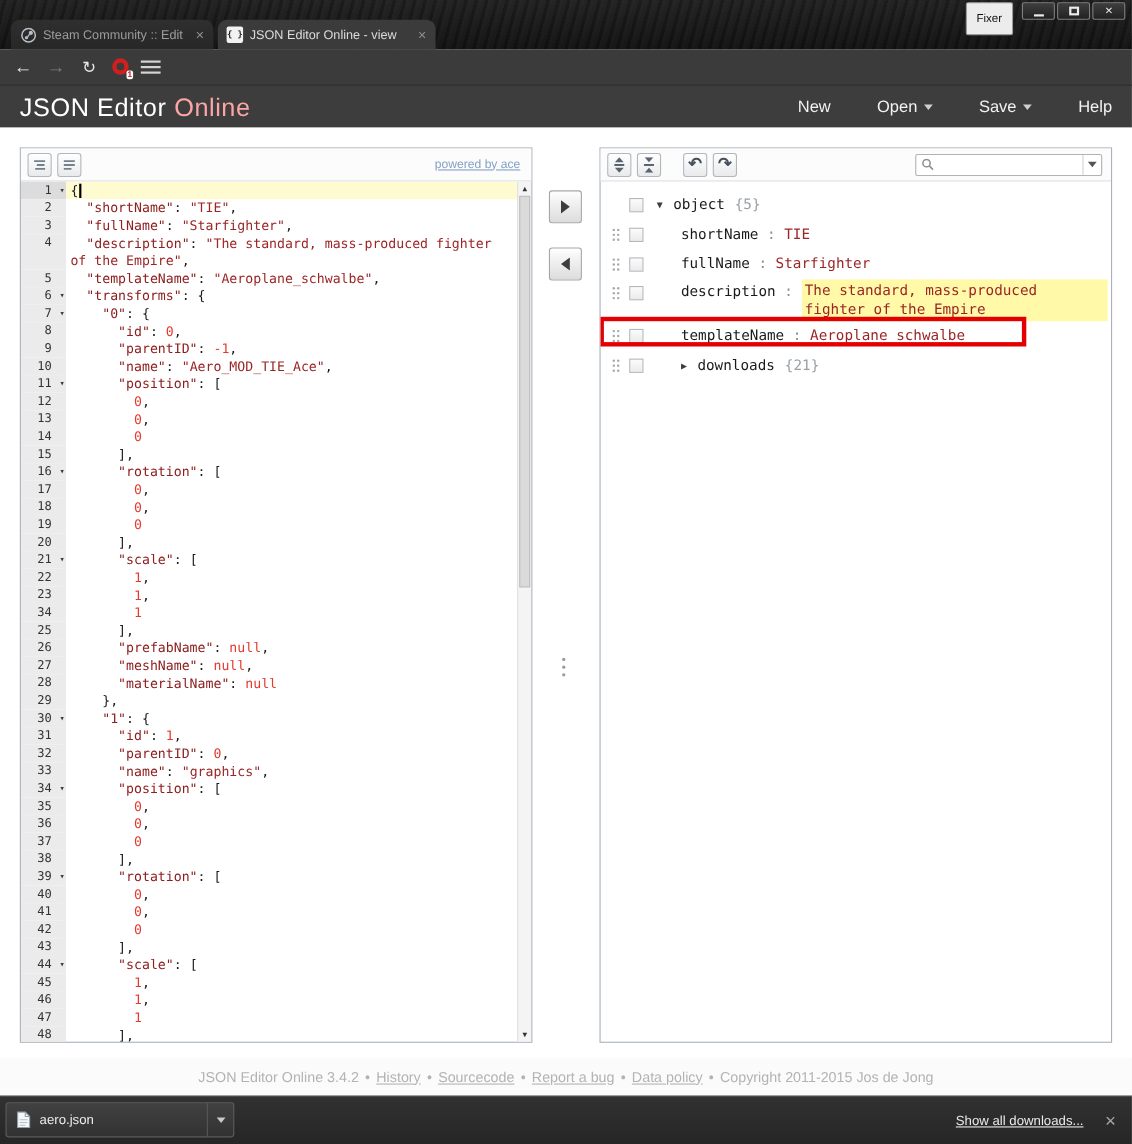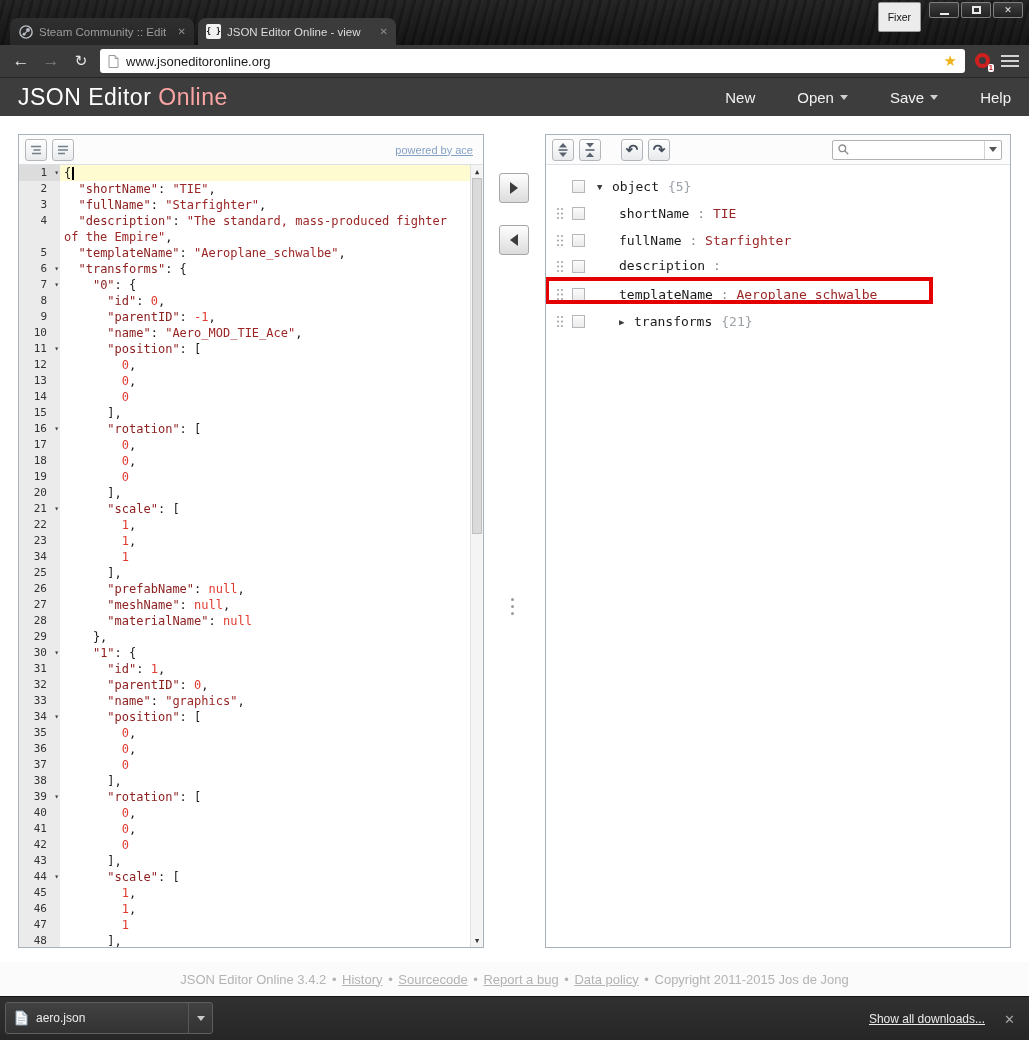--- a/index.html
+++ b/index.html
@@ -192,28 +192,20 @@
       <div class="win-btn">
           <span>✕</span>
         </div>
     </div>
   </div>
 
   <div class="navbar">
     <div class="nav-ic">←</div>
     <div class="nav-ic dim">→</div>
     <div class="nav-ic reload">↻</div>
-    <div class="addressbar">
-      <svg width="11" height="13" viewBox="0 0 11 13">
-          <path d="M1 .5h6l3 3v9H1z" fill="#fff" stroke="#9a9a9a"></path>
-          <path d="M7 .5v3h3" fill="none" stroke="#9a9a9a"></path>
-        </svg>
-      <span class="url-text">www.jsoneditoronline.org</span>
-      <span class="star">★</span>
-    </div>
     <div class="ext-icon">
       <span class="donut"></span>
       <span class="ext-badge">1</span>
     </div>
     <div class="menu-ic">
         <span></span>
         <span></span>
         <span></span>
       </div>
   </div>
@@ -560,20 +552,21 @@
                   <circle cx="2" cy="6.5" r="1.1" fill="#a8a8a8"></circle>
                   <circle cx="6" cy="6.5" r="1.1" fill="#a8a8a8"></circle>
                   <circle cx="2" cy="11" r="1.1" fill="#a8a8a8"></circle>
                   <circle cx="6" cy="11" r="1.1" fill="#a8a8a8"></circle>
                 </svg>
               </span>
               <span class="mbtn"></span>
               <span class="tindent"></span>
               <span class="tfield">description</span>
               <span class="tsep"> : </span>
+              <span class="tval hl">The standard, mass-produced fighter of the Empire</span>
             </div>
             <div class="trow">
               <span class="drag">
                 <svg width="8" height="13" viewBox="0 0 8 13">
                   <circle cx="2" cy="2" r="1.1" fill="#a8a8a8"></circle>
                   <circle cx="6" cy="2" r="1.1" fill="#a8a8a8"></circle>
                   <circle cx="2" cy="6.5" r="1.1" fill="#a8a8a8"></circle>
                   <circle cx="6" cy="6.5" r="1.1" fill="#a8a8a8"></circle>
                   <circle cx="2" cy="11" r="1.1" fill="#a8a8a8"></circle>
                   <circle cx="6" cy="11" r="1.1" fill="#a8a8a8"></circle>
@@ -593,21 +586,21 @@
                   <circle cx="6" cy="2" r="1.1" fill="#a8a8a8"></circle>
                   <circle cx="2" cy="6.5" r="1.1" fill="#a8a8a8"></circle>
                   <circle cx="6" cy="6.5" r="1.1" fill="#a8a8a8"></circle>
                   <circle cx="2" cy="11" r="1.1" fill="#a8a8a8"></circle>
                   <circle cx="6" cy="11" r="1.1" fill="#a8a8a8"></circle>
                 </svg>
               </span>
               <span class="mbtn"></span>
               <span class="tindent"></span>
               <span class="exp">▶</span>
-              <span class="tfield">transforms</span>
+              <span class="tfield">downloads</span>
               <span class="tcount">{21}</span>
             </div>
           </div>
       </div>
     </div>
 
   </div>
 
   <div class="footer">
       <span id="footer-text"><span class="">JSON Editor Online 3.4.2</span><span class="fsep"> • </span><span class="flink">History</span><span class="fsep"> • </span><span class="flink">Sourcecode</span><span class="fsep"> • </span><span class="flink">Report a bug</span><span class="fsep"> • </span><span class="flink">Data policy</span><span class="fsep"> • </span><span class="">Copyright 2011-2015 Jos de Jong</span></span>

